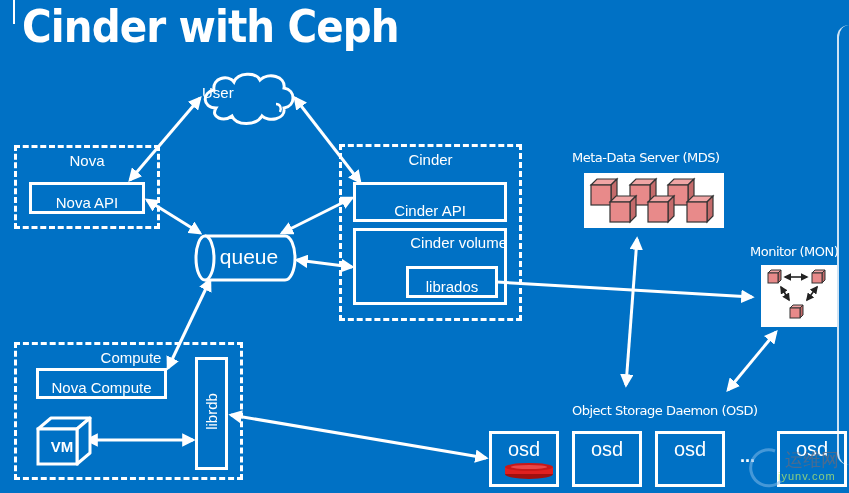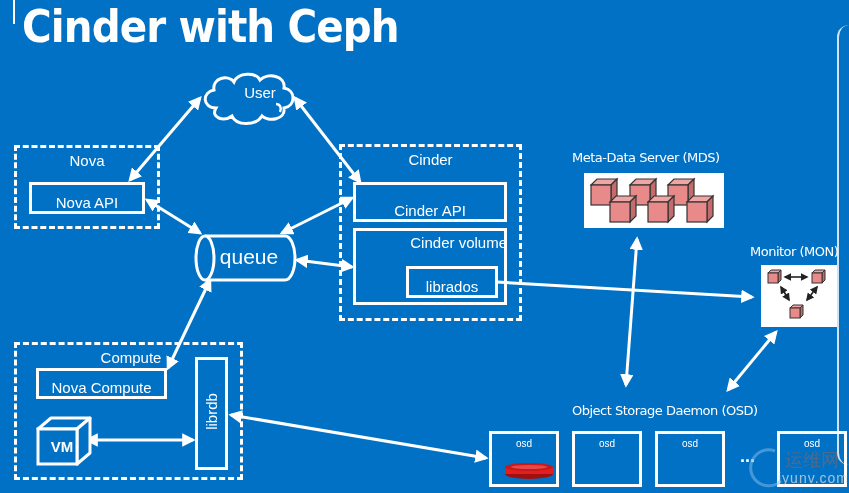--- a/index.html
+++ b/index.html
@@ -36,21 +36,21 @@
     }
     .grp-label { font-size: 15px; text-align: center; }
     .bold-label {
       font-family: "DejaVu Sans", sans-serif; font-weight: normal; font-size: 13px;
       letter-spacing: -0.5px; white-space: nowrap;
     }
     .whitebox { background: #fff; }
     svg.overlay { position: absolute; left: 0; top: 0; pointer-events: none; }
     .osd {
       border: 3px solid #fff; box-sizing: border-box; width: 70px; height: 56px;
-      top: 431px; text-align: center; font-size: 10px; padding-top: 4px;
+      top: 431px; text-align: center; font-size: 20px; padding-top: 4px;
     }
   </style>
 </head>
 <body>
 
 <div class="abs title-tick"></div>
 <div class="abs title">Cinder with Ceph</div>
 <div class="abs right-curve"></div>
 
 <svg class="overlay" width="849" height="493">
@@ -85,21 +85,21 @@
     <line x1="87" y1="440" x2="193" y2="440" marker-start="url(#ah)" marker-end="url(#ah)"></line>
 
     <line x1="231" y1="415" x2="486" y2="458" marker-start="url(#ah)" marker-end="url(#ah)"></line>
   </g>
 </svg>
 
 <svg class="abs" style="left:198px;top:68px" width="100" height="60">
   <path d="M18,40 C4,40 4,24 16,22 C14,10 30,6 36,14 C40,4 58,4 62,12 C70,4 88,8 86,20 C98,22 98,38 86,40 C88,52 70,54 64,48 C58,58 38,58 34,48 C26,54 12,50 18,40 Z" fill="#0071c5" stroke="#fff" stroke-width="3"></path>
   <path d="M78,36 C82,36 84,40 82,44" fill="none" stroke="#fff" stroke-width="2.5"></path>
 </svg>
-<div class="abs" style="left:212px;top:84px;width:96px;text-align:center;font-size:15px">User</div>
+<div class="abs" style="left:202px;top:84px;width:96px;text-align:left;font-size:15px">User</div>
 
 <div class="abs dashed" style="left:14px;top:145px;width:146px;height:84px"></div>
 <div class="abs grp-label" style="left:14px;top:152px;width:146px">Nova</div>
 <div class="abs box" style="left:29px;top:182px;width:116px;height:32px">
   <span>Nova API</span>
 </div>
 
 <svg class="abs" style="left:193px;top:233px" width="105" height="50">
   <path d="M12,3 L92,3 A10,22 0 0 1 92,47 L12,47" fill="#0071c5" stroke="#fff" stroke-width="3"></path>
   <ellipse cx="12" cy="25" rx="9" ry="22" fill="#0071c5" stroke="#fff" stroke-width="3"></ellipse>
@@ -213,13 +213,13 @@
 </div>
 <div class="abs" style="left:740px;top:446px;font-size:18px;font-weight:bold">...</div>
 <div class="abs osd" style="left:777px">
   <span>osd</span>
 </div>
 
 <svg class="abs" style="left:745px;top:445px;opacity:.55" width="40" height="45">
   <path d="M30,6 A18,18 0 1 0 36,36" fill="none" stroke="#7fb8e8" stroke-width="3"></path>
 </svg>
 <div class="abs" style="left:785px;top:448px;font-size:18px;color:#5a6b86;opacity:.85">运维网</div>
-<div class="abs" style="left:778px;top:470px;font-size:14px;color:#e5e5e5;opacity:.7;letter-spacing:1px">iyunv.com</div>
+<div class="abs" style="left:778px;top:470px;font-size:11px;color:#bef264;opacity:.7;letter-spacing:1px">iyunv.com</div>
 
 </body></html>

